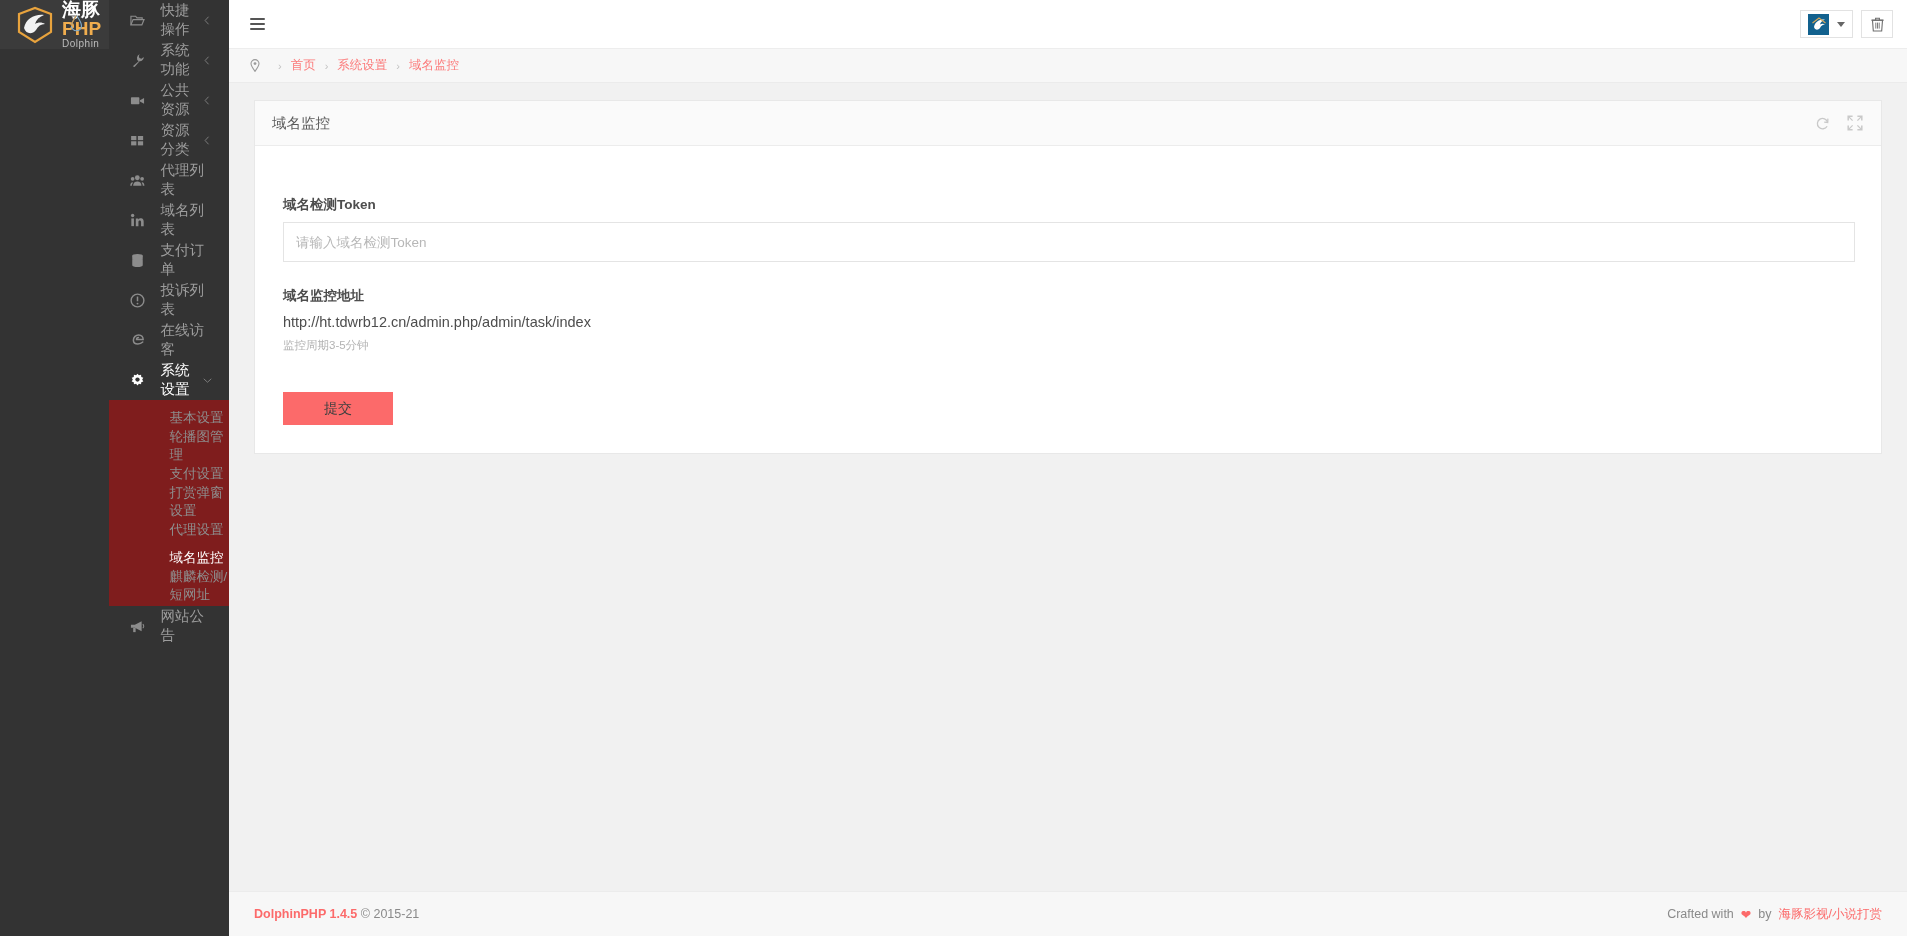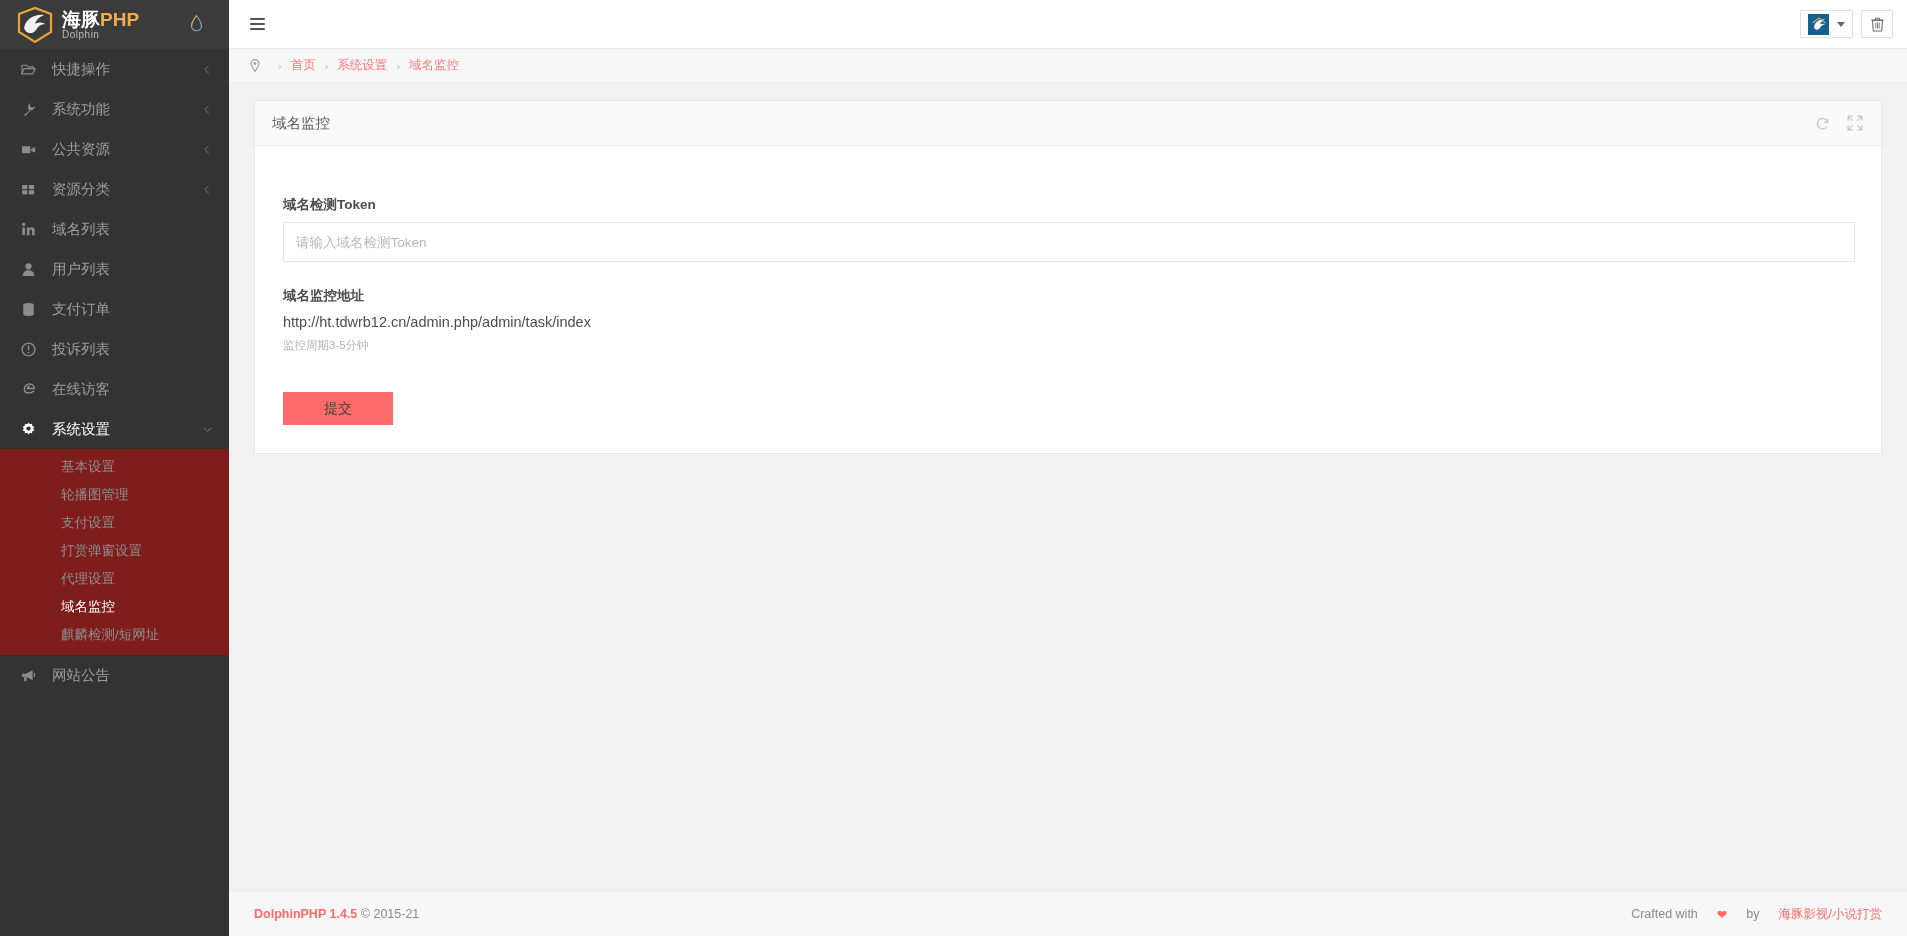--- a/index.html
+++ b/index.html
@@ -11,21 +11,21 @@
   }
   body { display: flex; }
 
   
   #sidebar {
     width: 229px;
     height: 936px;
     background: #333333;
     flex: 0 0 229px;
     display: flex;
-    flex-direction: column;
+    flex-direction: row;
     overflow: hidden;
   }
   .brand {
     height: 49px;
     background: #3b3b3b;
     display: flex;
     align-items: center;
     padding-left: 14px;
     position: relative;
   }
@@ -212,21 +212,21 @@
     border-top: 1px solid #ececec;
     display: flex;
     align-items: center;
     justify-content: space-between;
     padding: 0 25px;
     flex: 0 0 45px;
     font-size: 12.5px;
     color: #8a8a8a;
   }
   .footer-brand { color: #fc6a6a; font-weight: bold; }
-  .footer-right { display: flex; align-items: center; gap: 19px; }
+  .footer-right { display: flex; align-items: center; gap: 7px; }
   .heart { color: #fc6a6a; }
   .footer-author { color: #fc6a6a; }
   .ic { display: inline-flex; align-items: center; justify-content: center; }
 </style>
 </head>
 <body>
 
 <aside id="sidebar">
   <div class="brand">
     <div class="brand-logo">
@@ -305,35 +305,39 @@
           <span class="mi-label">资源分类</span>
           <span class="mi-caret ic">
             <svg width="11" height="11" viewBox="0 0 16 16">
               <path d="M9.5 2.5 L4.5 8 L9.5 13.5" fill="none" stroke="currentColor" stroke-width="1.4"></path>
             </svg>
           </span>
         </li>
         <li class="menu-item">
           <span class="mi-icon ic">
             <svg width="15" height="15" viewBox="0 0 16 16">
+              <circle cx="7.8" cy="5" r="2.6" fill="currentColor"></circle>
+              <circle cx="2.8" cy="6.2" r="2" fill="currentColor"></circle>
+              <circle cx="12.9" cy="6.2" r="2" fill="currentColor"></circle>
+              <path d="M3.3 13.6 C3.3 10.6 5.3 9 7.8 9 C10.3 9 12.3 10.6 12.3 13.6 Z" fill="currentColor"></path>
+              <path d="M0.2 13.6 C0.2 11.4 1.2 10 2.8 9.8 L3.2 10.6 C2.3 11.3 2 12.4 2 13.6 Z" fill="currentColor"></path>
+              <path d="M15.4 13.6 C15.4 11.4 14.4 10 12.8 9.8 L12.4 10.6 C13.3 11.3 13.6 12.4 13.6 13.6 Z" fill="currentColor"></path>
+            </svg>
+          </span>
+          <span class="mi-label">代理列表</span>
+        </li>
+        <li class="menu-item">
+          <span class="mi-icon ic">
+            <svg width="15" height="15" viewBox="0 0 16 16">
               <rect x="1.4" y="5.8" width="2.8" height="8.2" fill="currentColor"></rect>
               <circle cx="2.8" cy="2.6" r="1.8" fill="currentColor"></circle>
               <path d="M6.2 14 V5.8 H8.9 V7 C9.6 5.9 10.8 5.5 12 5.7 C13.6 6 14.6 7.2 14.6 9.2 V14 H11.8 V9.7 C11.8 8.5 11.3 7.9 10.3 7.9 C9.4 7.9 9 8.6 9 9.8 V14 Z" fill="currentColor"></path>
             </svg>
           </span>
           <span class="mi-label">域名列表</span>
-        </li>
-        <li class="menu-item">
-          <span class="mi-icon ic">
-            <svg width="15" height="15" viewBox="0 0 16 16">
-              <circle cx="8" cy="4.6" r="3.3" fill="currentColor"></circle>
-              <path d="M1.8 15 C1.8 10.8 4.4 8.8 8 8.8 C11.6 8.8 14.2 10.8 14.2 15 Z" fill="currentColor"></path>
-            </svg>
-          </span>
-          <span class="mi-label">用户列表</span>
         </li>
         <li class="menu-item">
           <span class="mi-icon ic">
             <svg width="15" height="15" viewBox="0 0 16 16">
               <ellipse cx="8" cy="3" rx="5.6" ry="2" fill="currentColor"></ellipse>
               <path d="M2.4 3 V6.2 C2.4 7.3 4.9 8.2 8 8.2 C11.1 8.2 13.6 7.3 13.6 6.2 V3" fill="currentColor"></path>
               <path d="M2.4 6.6 V9.8 C2.4 10.9 4.9 11.8 8 11.8 C11.1 11.8 13.6 10.9 13.6 9.8 V6.6" fill="currentColor"></path>
               <path d="M2.4 10.2 V13 C2.4 14.1 4.9 15 8 15 C11.1 15 13.6 14.1 13.6 13 V10.2" fill="currentColor"></path>
             </svg>
           </span>

